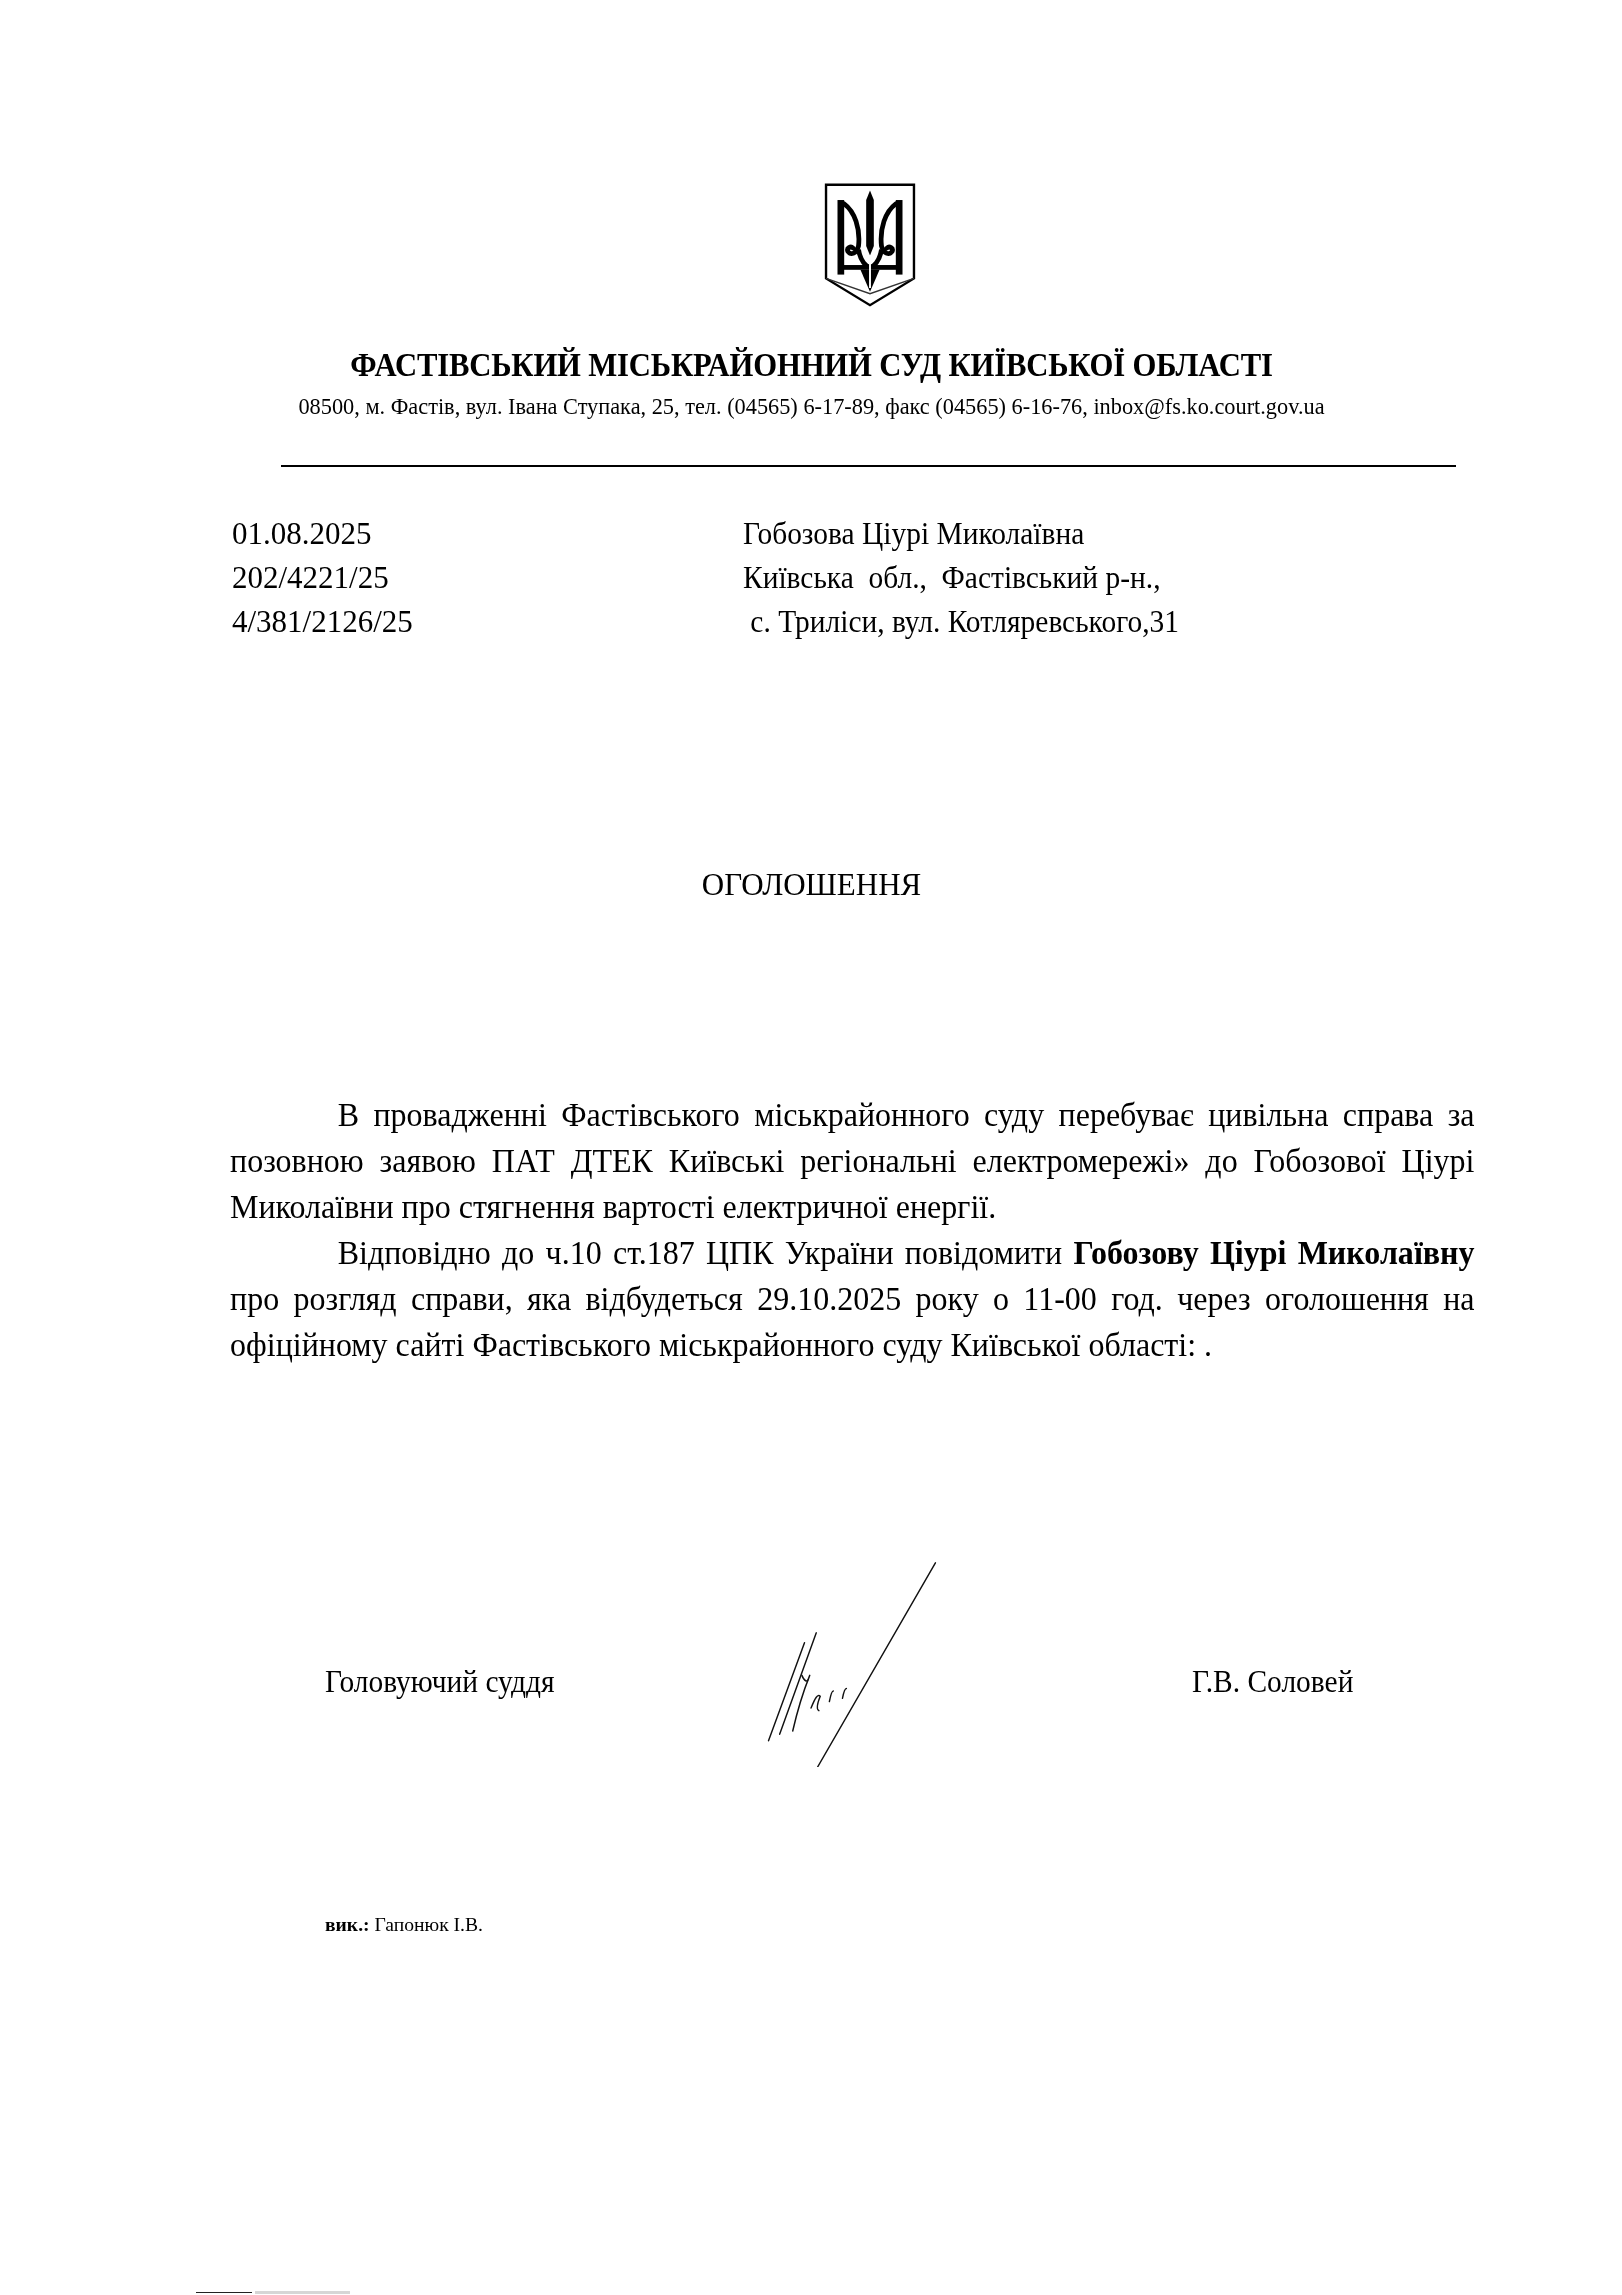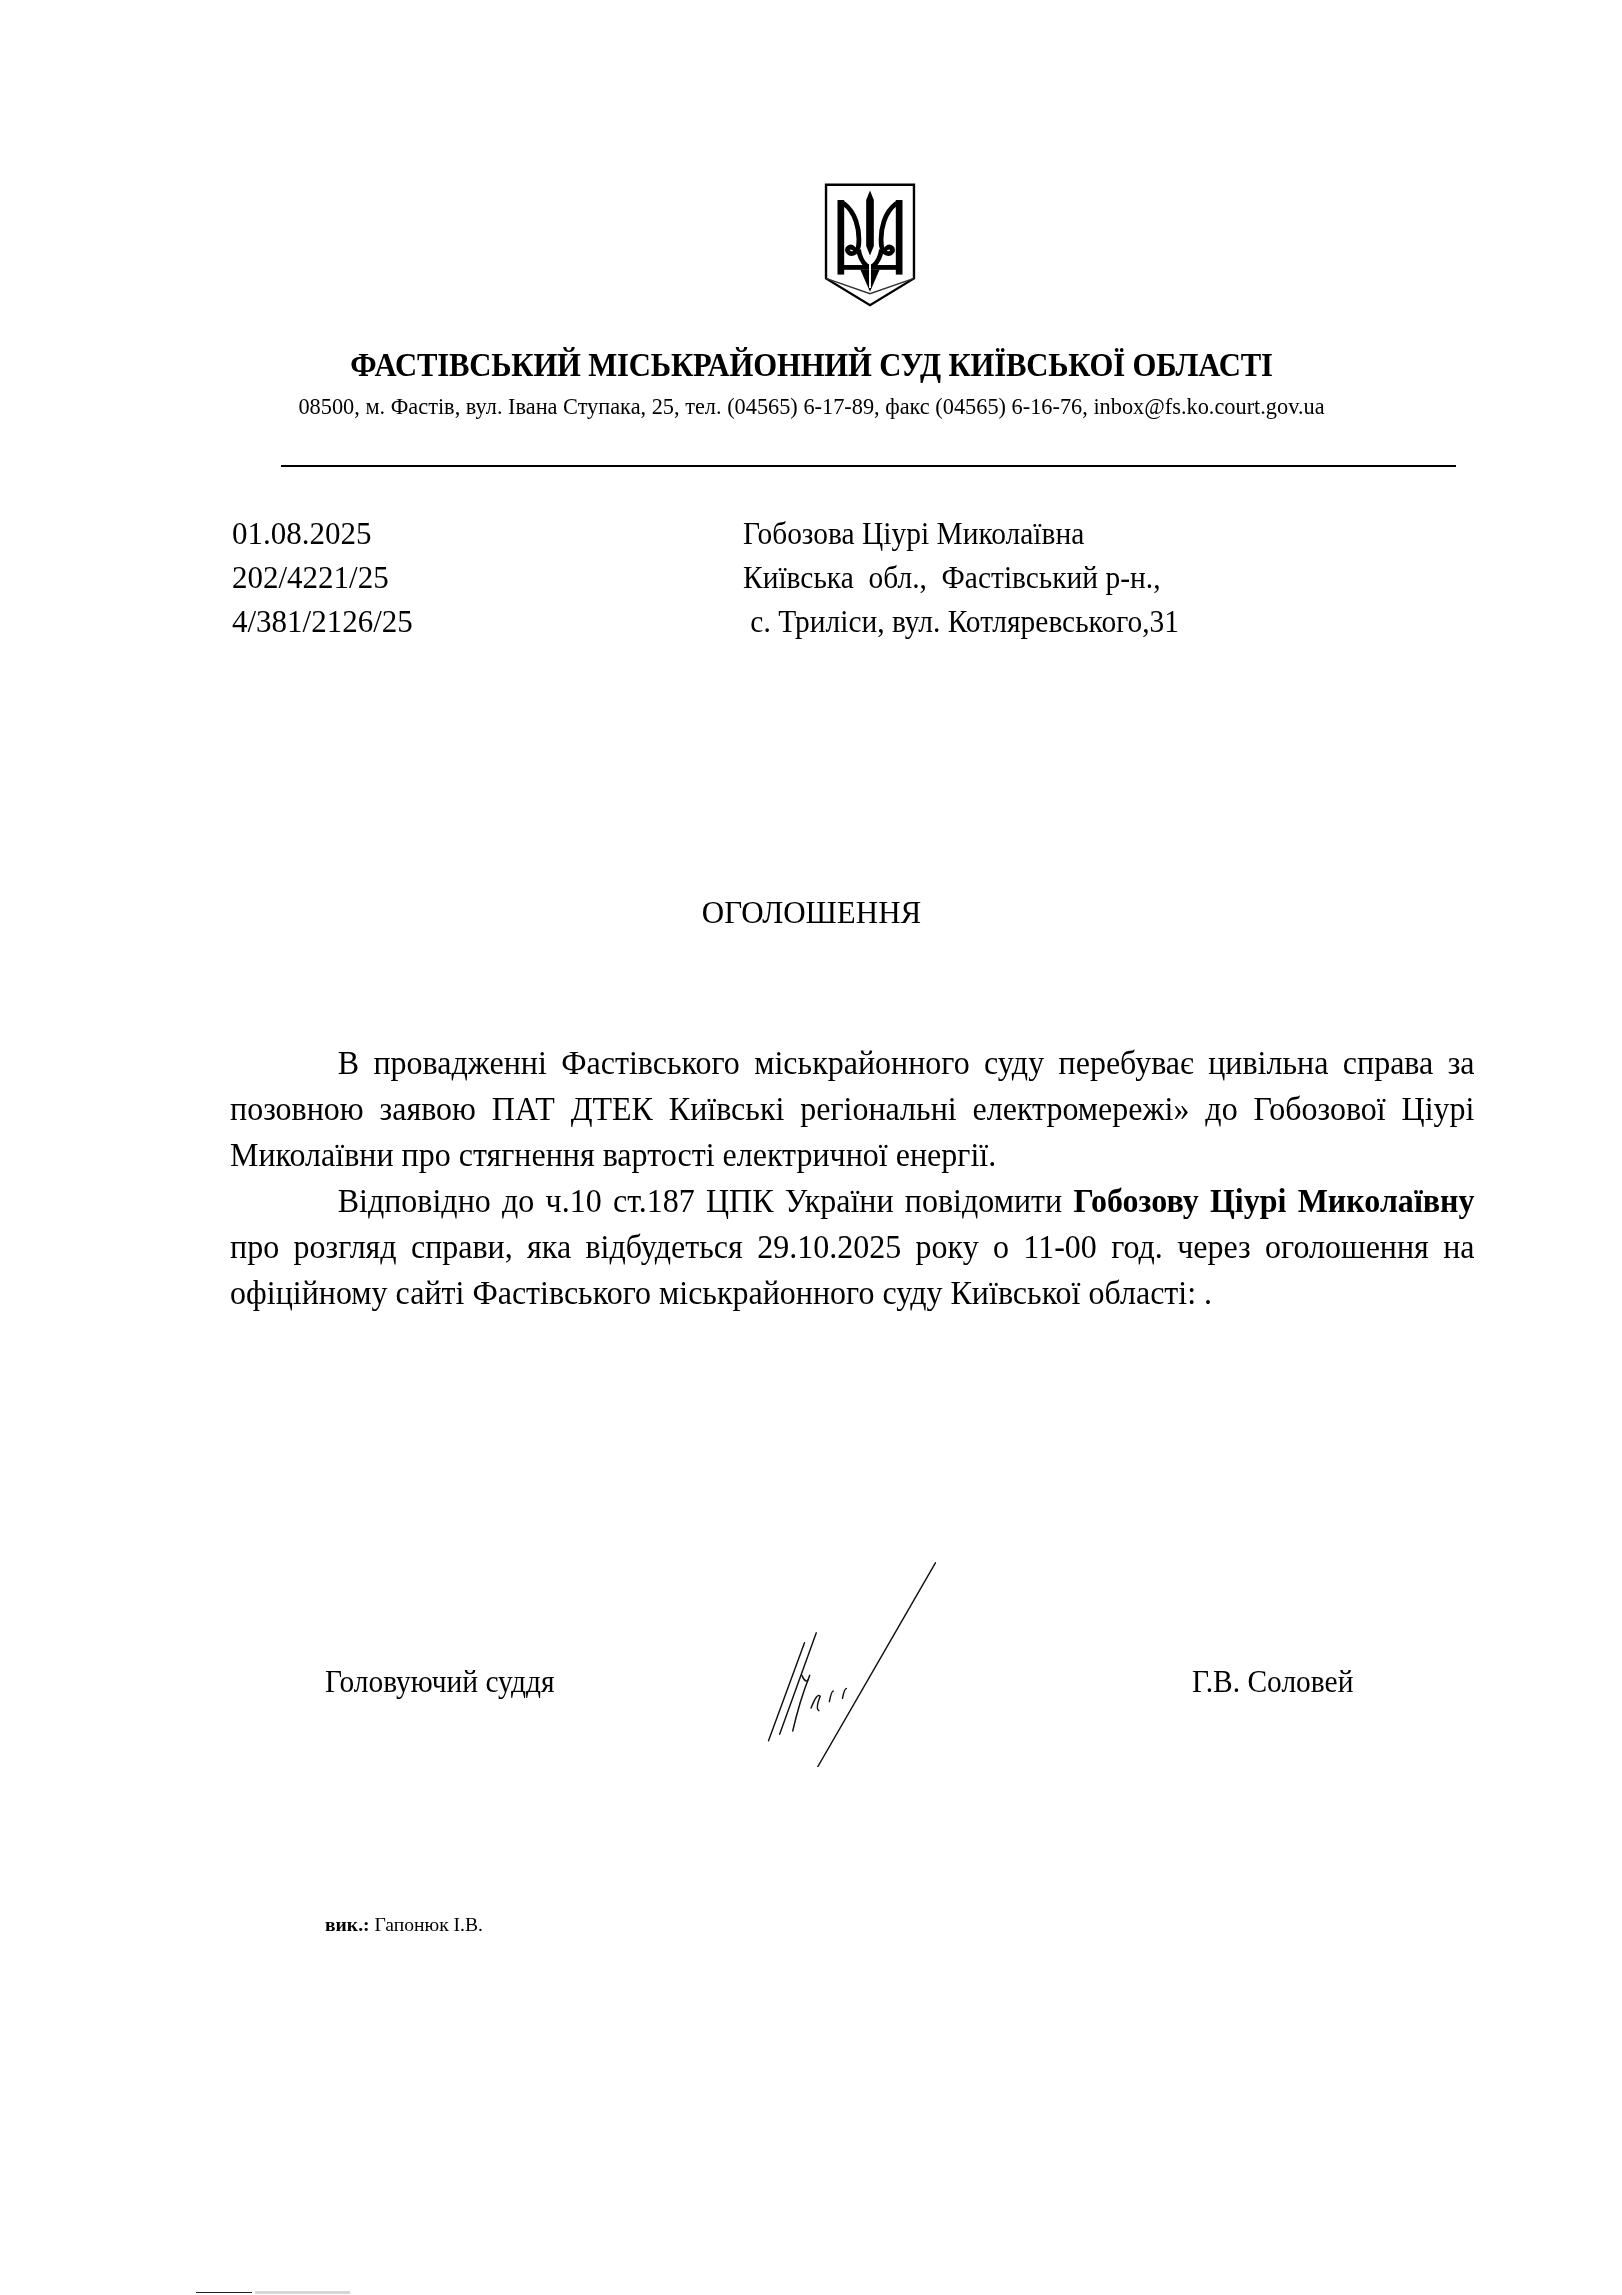--- a/index.html
+++ b/index.html
@@ -71,27 +71,26 @@
     }
     .meta-line { display: block; white-space: pre; }
 
     
     .doc-title {
       left: 0; width: 1623px;
       top: 865px;
       text-align: center;
       font-size: 31px;
       line-height: 39px;
-      margin-top: 28px;
     }
 
     
     .body-text {
       left: 230px;
-      top: 1040px;
+      top: 1092px;
       width: 1283px;
       font-size: 33px;
       line-height: 46px;
       text-align: justify;
     }
     .body-text p {
       margin: 0;
       text-indent: 111px;
       transform: scaleX(0.97);
       transform-origin: left;

